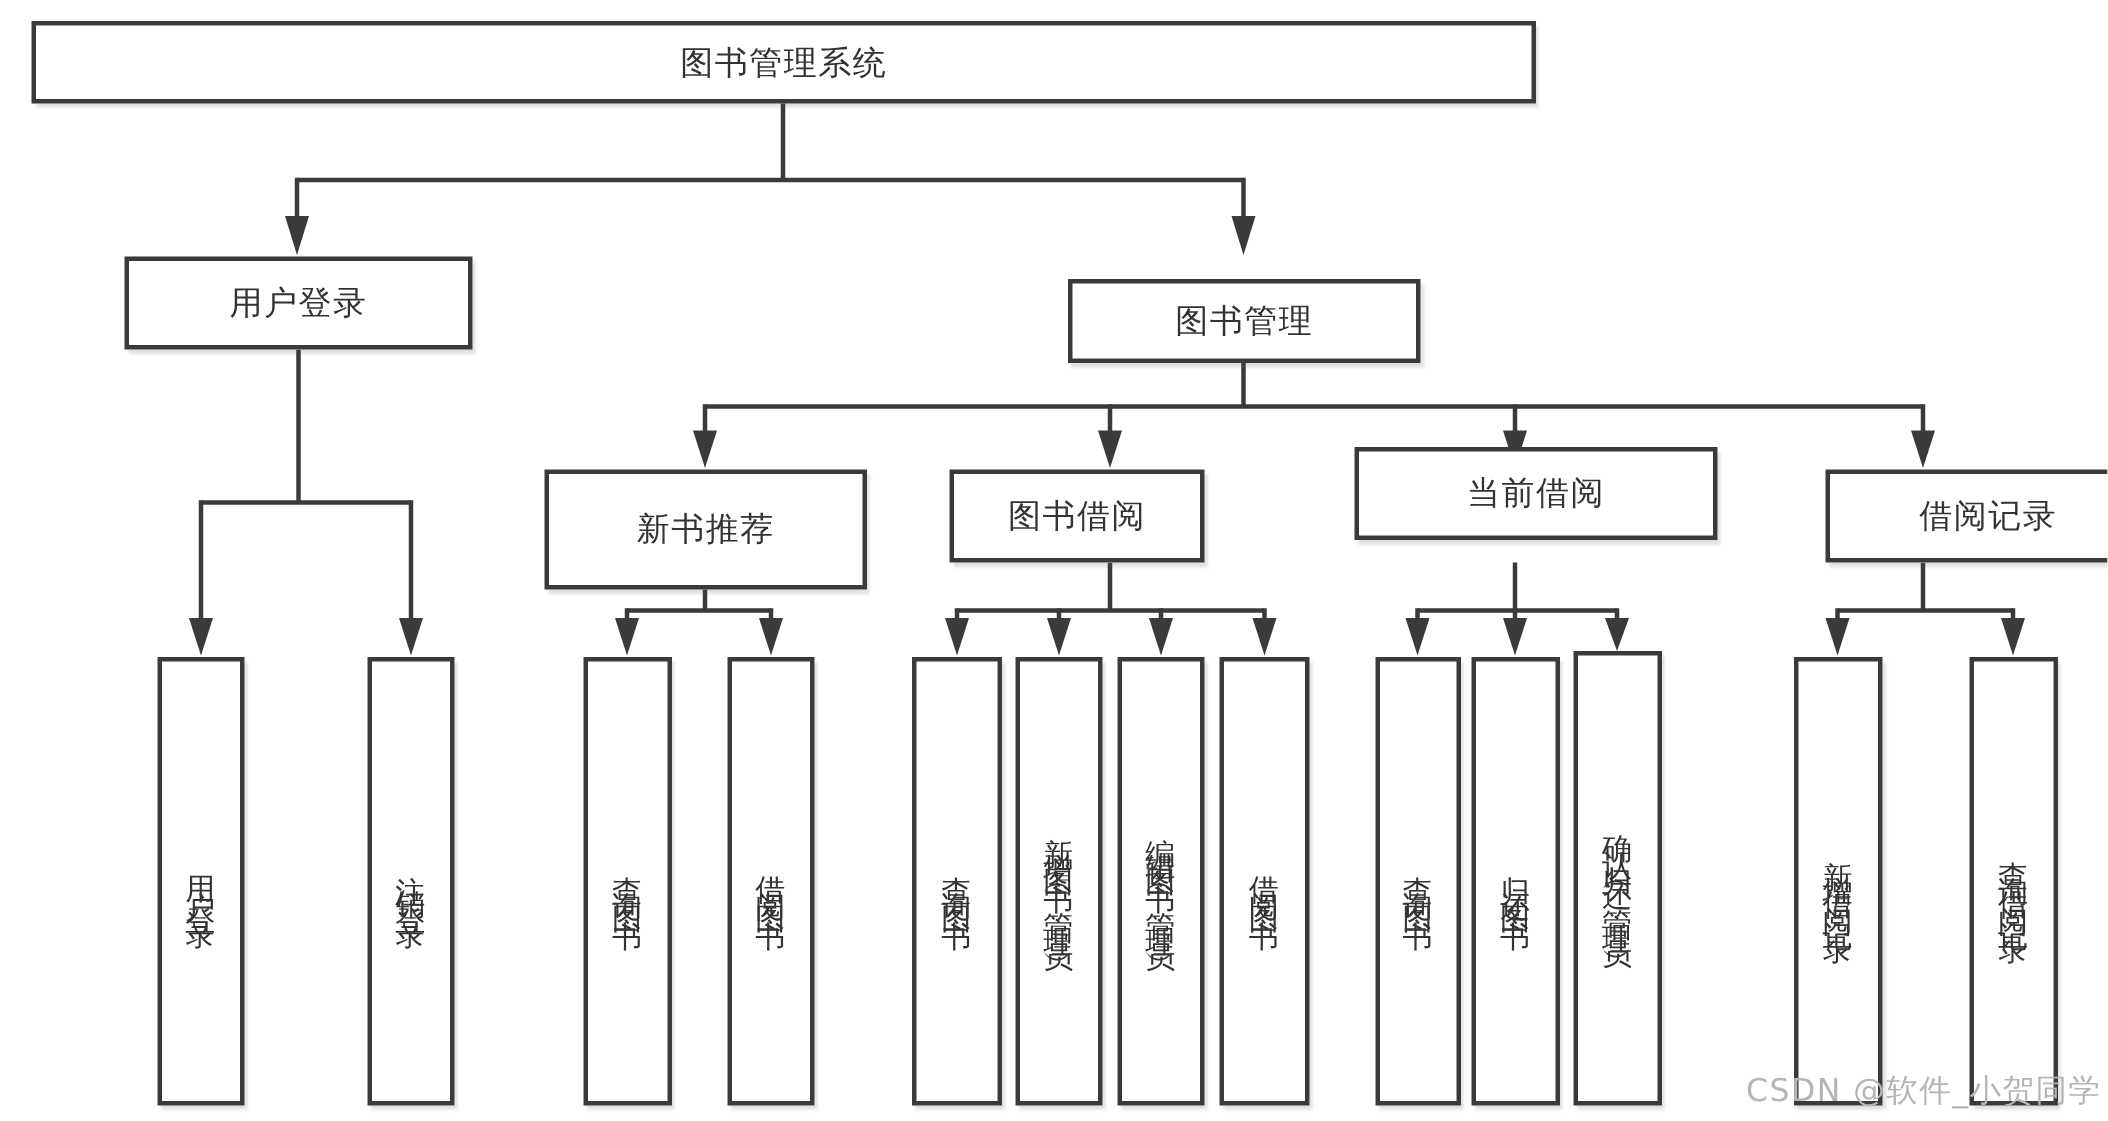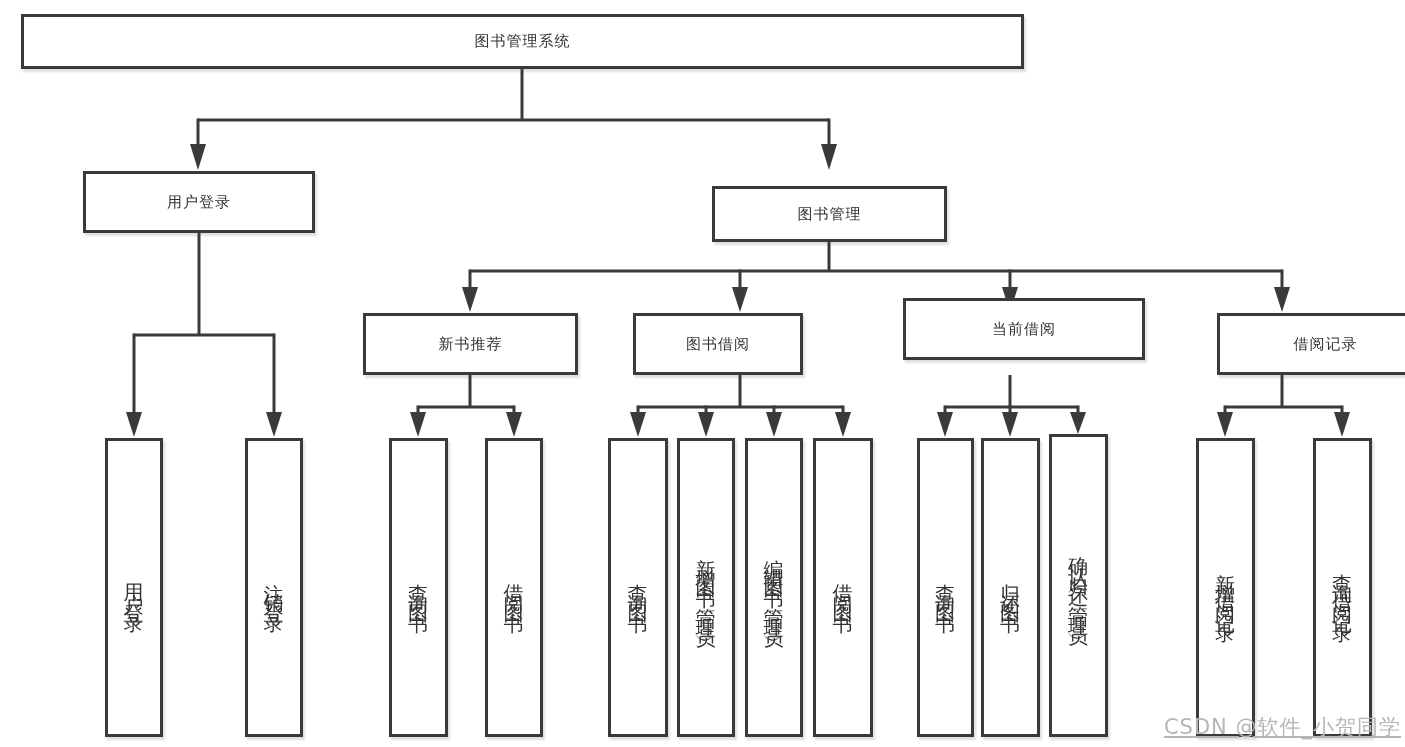--- a/index.html
+++ b/index.html
@@ -7,28 +7,28 @@
     position:relative;width:1405px;height:747px;background:#ffffff;
     font-family:"DejaVu Sans","Liberation Sans",sans-serif;color:#333333;overflow:hidden;
   }
   .wires{position:absolute;left:0;top:0;z-index:0;}
   .node{
     position:absolute;box-sizing:border-box;background:#ffffff;
     border:3px solid #3a3a3a;z-index:1;
     display:flex;align-items:center;justify-content:center;
     box-shadow:2px 3px 2px rgba(80,80,80,0.18);
   }
-  .hlabel{font-size:15px;letter-spacing:1px;white-space:nowrap;}
+  .hlabel{font-size:22px;letter-spacing:1px;white-space:nowrap;}
   .vlabel{
     writing-mode:vertical-rl;text-orientation:mixed;
     font-size:20px;line-height:1;letter-spacing:10px;white-space:nowrap;
   }
   .watermark{
     position:absolute;z-index:2;right:4px;top:713px;
-    font-size:21px;letter-spacing:1px;color:#b5b5b5;white-space:nowrap;text-decoration:underline;
+    font-size:21px;letter-spacing:1px;color:#b5b5b5;white-space:nowrap;
   }
 </style>
 </head>
 <body>
 
 <div class="stage">
 
   <svg class="wires" width="1405" height="747" viewBox="0 0 1405 747" stroke="#3a3a3a" stroke-width="3" fill="none">
 
     <path d="M522 68 V120"></path>
@@ -96,21 +96,21 @@
     <span class="hlabel">图书管理系统</span>
   </div>
 
   <div class="node" style="left:83px;top:171px;width:232px;height:62px">
     <span class="hlabel">用户登录</span>
   </div>
   <div class="node" style="left:712px;top:186px;width:235px;height:56px">
     <span class="hlabel">图书管理</span>
   </div>
 
-  <div class="node" style="left:363px;top:313px;width:215px;height:62px">
+  <div class="node" style="left:363px;top:313px;width:215px;height:80px">
     <span class="hlabel">新书推荐</span>
   </div>
   <div class="node" style="left:633px;top:313px;width:170px;height:62px">
     <span class="hlabel">图书借阅</span>
   </div>
   <div class="node" style="left:903px;top:298px;width:242px;height:62px">
     <span class="hlabel">当前借阅</span>
   </div>
   <div class="node" style="left:1217px;top:313px;width:217px;height:62px">
     <span class="hlabel">借阅记录</span>

